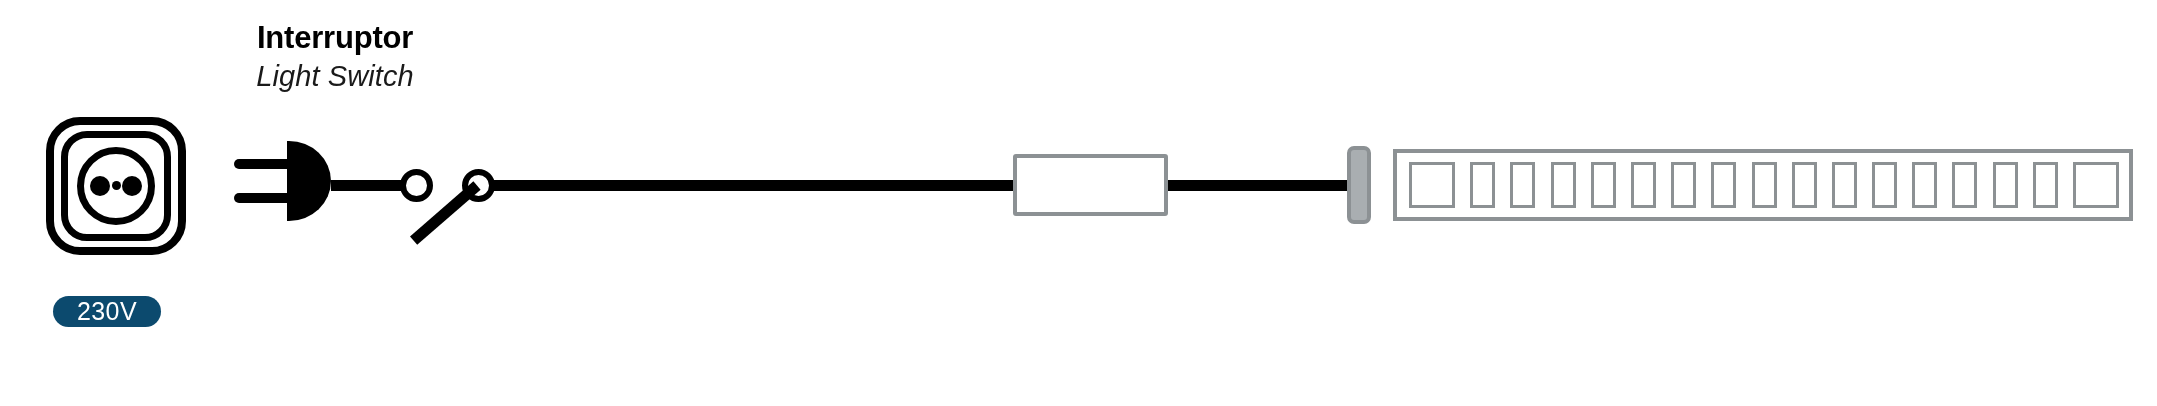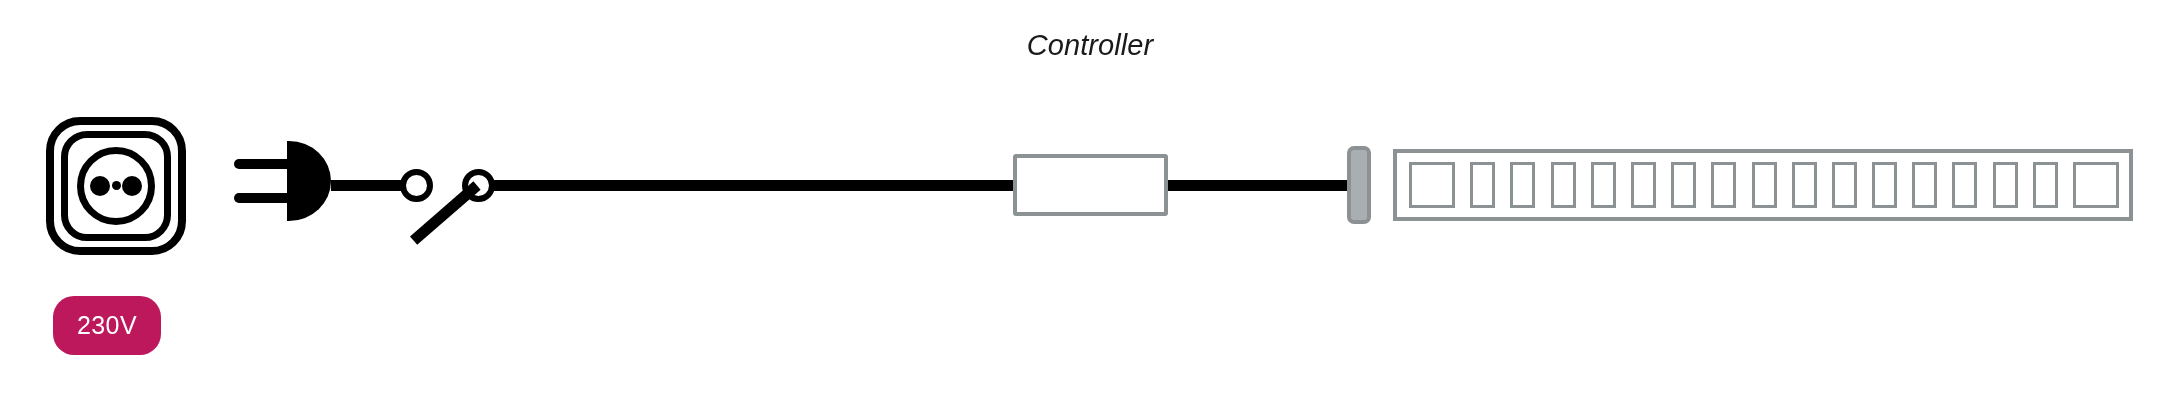--- a/index.html
+++ b/index.html
@@ -89,23 +89,23 @@
     background: #000000;
     left: 66px; top: 64px;
   }
 
   
   .badge {
     position: absolute;
     left: 53px;
     top: 296px;
     width: 108px;
-    height: 59px;
+    height: 31px;
     border-radius: 21px;
-    background: #be185d;
+    background: #0c4a6e;
     color: #ffffff;
     font-family: "Liberation Sans", sans-serif;
     font-size: 25px;
     display: flex;
     align-items: center;
     justify-content: center;
     letter-spacing: 0.4px;
   }
 
   
@@ -228,29 +228,30 @@
 
   <div class="plug">
     <div class="prong top"></div>
     <div class="prong bottom"></div>
     <div class="plug-body"></div>
   </div>
 
   <div class="wire" style="left:331px; width:74px;"></div>
 
   <div class="label-block" style="left:160px; top:22px; width:350px;">
+    <div class="label-pt">Interruptor</div>
+    <div class="label-en">Light Switch</div>
   </div>
   <div class="sw-terminal" style="left:400px;"></div>
   <div class="sw-terminal" style="left:462px;"></div>
   <div class="sw-lever" style="left:393px; top:180px; transform: rotate(-41deg);"></div>
 
   <div class="wire" style="left:489px; width:540px;"></div>
 
   <div class="label-block" style="left:915px; top:22px; width:350px;">
-    <div class="label-en">Controller</div>
   </div>
   <div class="controller"></div>
 
   <div class="wire" style="left:1164px; width:200px;"></div>
 
   <div class="connector"></div>
 
   <div class="strip" id="led-strip">
       <div class="led wide"></div>
       <div class="led-gap"></div>

